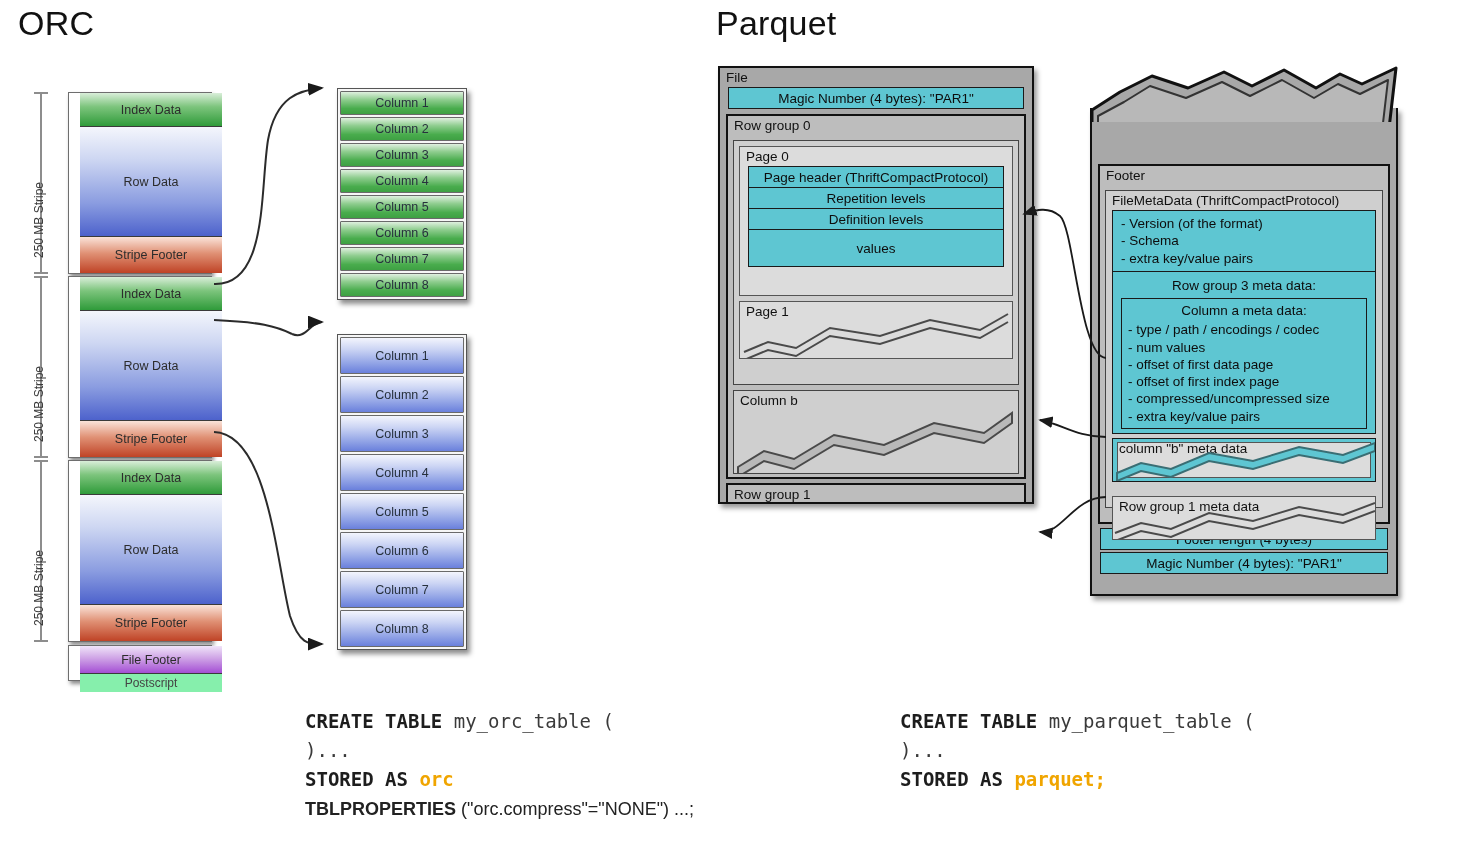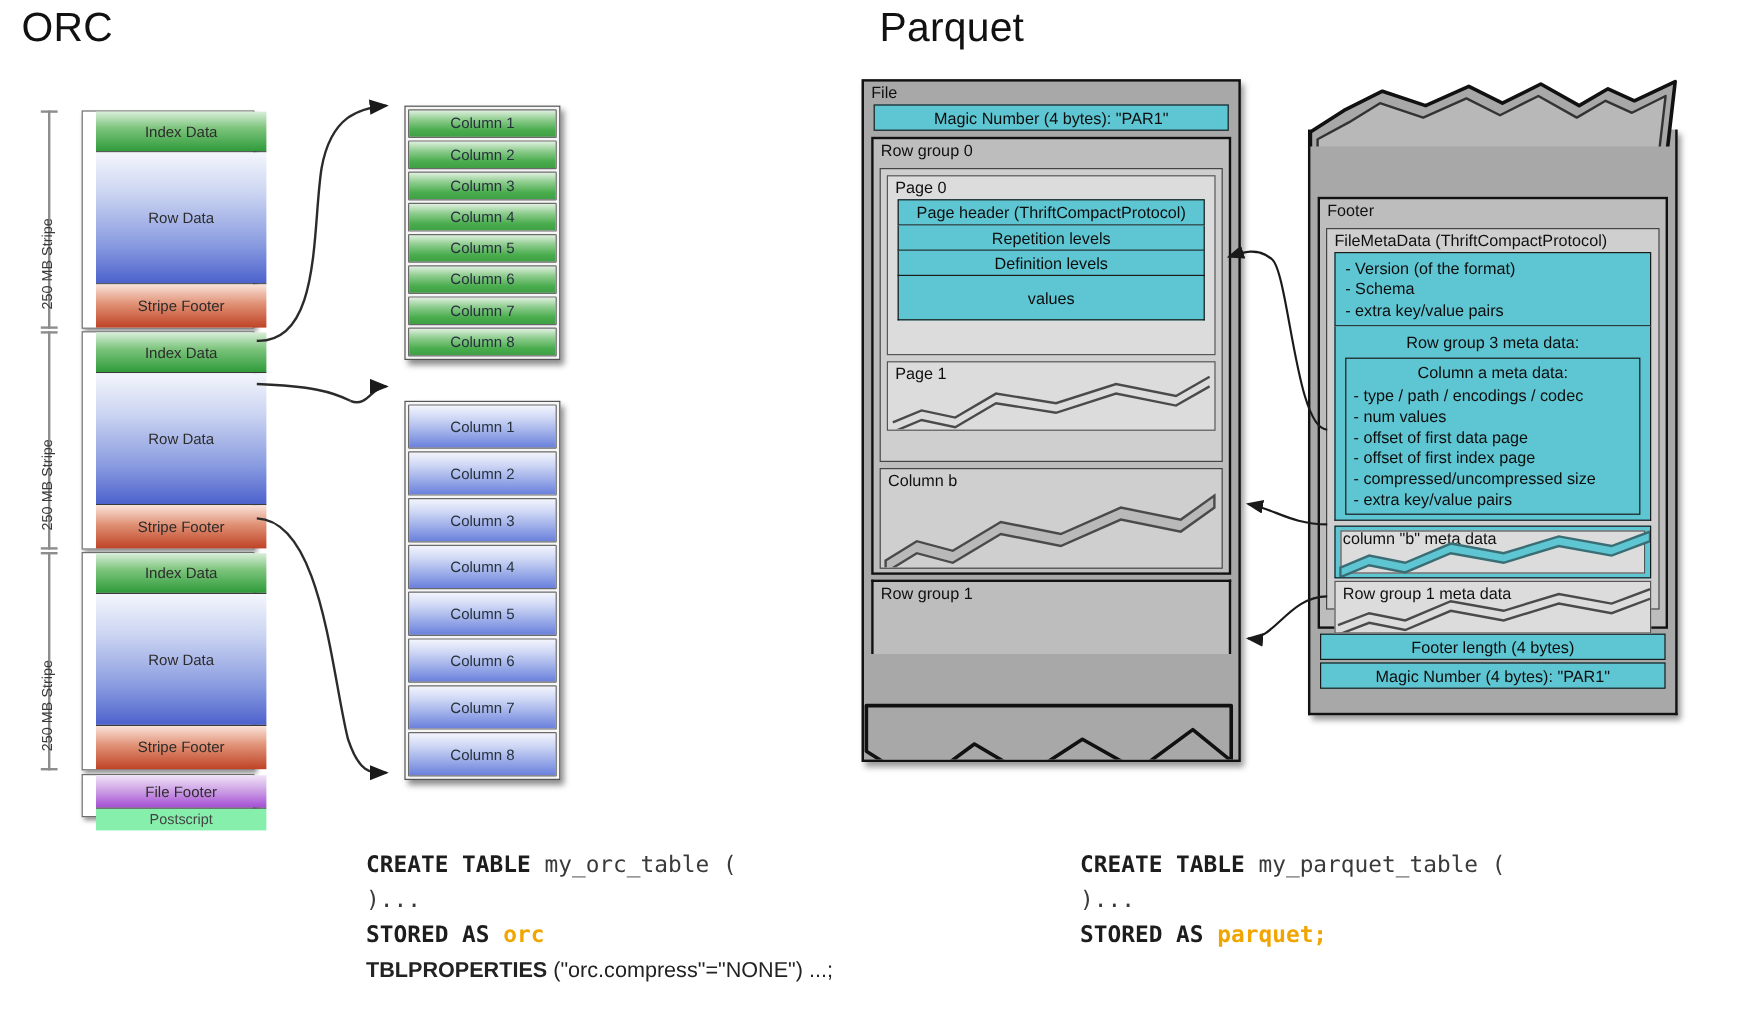--- a/index.html
+++ b/index.html
@@ -70,21 +70,21 @@
   .tbl{font-family:"Liberation Sans","DejaVu Sans",sans-serif;font-weight:bold;font-size:18px;}
   .tblrest{font-family:"Liberation Sans","DejaVu Sans",sans-serif;font-size:18px;font-weight:400;}
 
   svg.overlay{position:absolute;left:0;top:0;width:1467px;height:853px;
               pointer-events:none;overflow:visible;}
 </style>
 </head>
 <body>
 
 <div class="abs sec-title" style="left:18px;top:4px;">ORC</div>
-<div class="abs sec-title" style="left:733px;top:4px;">Parquet</div>
+<div class="abs sec-title" style="left:716px;top:4px;">Parquet</div>
 
 <div class="ruler" style="left:34px;top:92px;height:182px;">
   <div class="bar"></div>
     <div class="cap t"></div>
     <div class="cap b"></div>
 </div>
 <div class="ruler-label" style="left:32px;top:258px;">250 MB Stripe</div>
 
 <div class="ruler" style="left:34px;top:276px;height:182px;">
   <div class="bar"></div>
@@ -138,21 +138,21 @@
   <div class="colcell cc-blue" style="height:37px;">Column 1</div>
   <div class="colcell cc-blue" style="height:37px;">Column 2</div>
   <div class="colcell cc-blue" style="height:37px;">Column 3</div>
   <div class="colcell cc-blue" style="height:37px;">Column 4</div>
   <div class="colcell cc-blue" style="height:37px;">Column 5</div>
   <div class="colcell cc-blue" style="height:37px;">Column 6</div>
   <div class="colcell cc-blue" style="height:37px;">Column 7</div>
   <div class="colcell cc-blue" style="height:37px;">Column 8</div>
 </div>
 
-<div class="pq-outer ragged" style="left:718px;top:66px;width:316px;height:569px;">
+<div class="pq-outer ragged" style="left:718px;top:66px;width:316px;height:438px;">
 
   <div class="pq-lbl">File</div>
 
   <div class="teal" style="margin:0 8px 5px 8px;height:22px;">Magic Number (4 bytes): "PAR1"</div>
 
   <div class="pq-grp" style="margin:0 6px;height:365px;">
     <div class="pq-lbl">Row group 0</div>
 
     <div class="pq-sub" style="height:245px;">
 
@@ -222,21 +222,21 @@
       </div>
 
       <div class="ragged" style="margin:4px 6px 0 6px;height:42px;background:#5ec6d2;border:1px solid #1a1a1a;position:relative;">
         <div style="position:absolute;left:4px;right:4px;top:3px;bottom:3px;background:#dcdcdc;border:1px solid #555;"></div>
         <div class="pq-lbl" style="position:relative;z-index:2;">column "b" meta data</div>
         <svg class="abs" style="left:0;top:0;width:100%;height:100%;z-index:3;">
           <polygon points="4,34 28,24 58,30 96,14 140,22 186,8 230,16 262,4 262,12 230,24 186,16 140,30 96,22 58,38 28,32 4,42" fill="#5ec6d2" stroke="#3a6e74" stroke-width="2"></polygon>
         </svg>
       </div>
 
-      <div class="pq-sub2 ragged" style="margin:2px 6px 0 6px;height:44px;">
+      <div class="pq-sub2 ragged" style="margin:14px 6px 0 6px;height:44px;">
         <div class="pq-lbl">Row group 1 meta data</div>
         <svg class="abs" style="left:0;top:0;width:100%;height:100%;">
           <polyline points="2,36 28,26 58,32 96,16 140,24 186,10 230,18 262,6" fill="none" stroke="#4a4a4a" stroke-width="2"></polyline>
           <polyline points="2,44 28,34 58,40 96,24 140,32 186,18 230,26 262,14" fill="none" stroke="#4a4a4a" stroke-width="2"></polyline>
         </svg>
       </div>
     </div>
   </div>
 
   <div class="teal" style="margin:4px 8px 0 8px;height:22px;">Footer length (4 bytes)</div>

